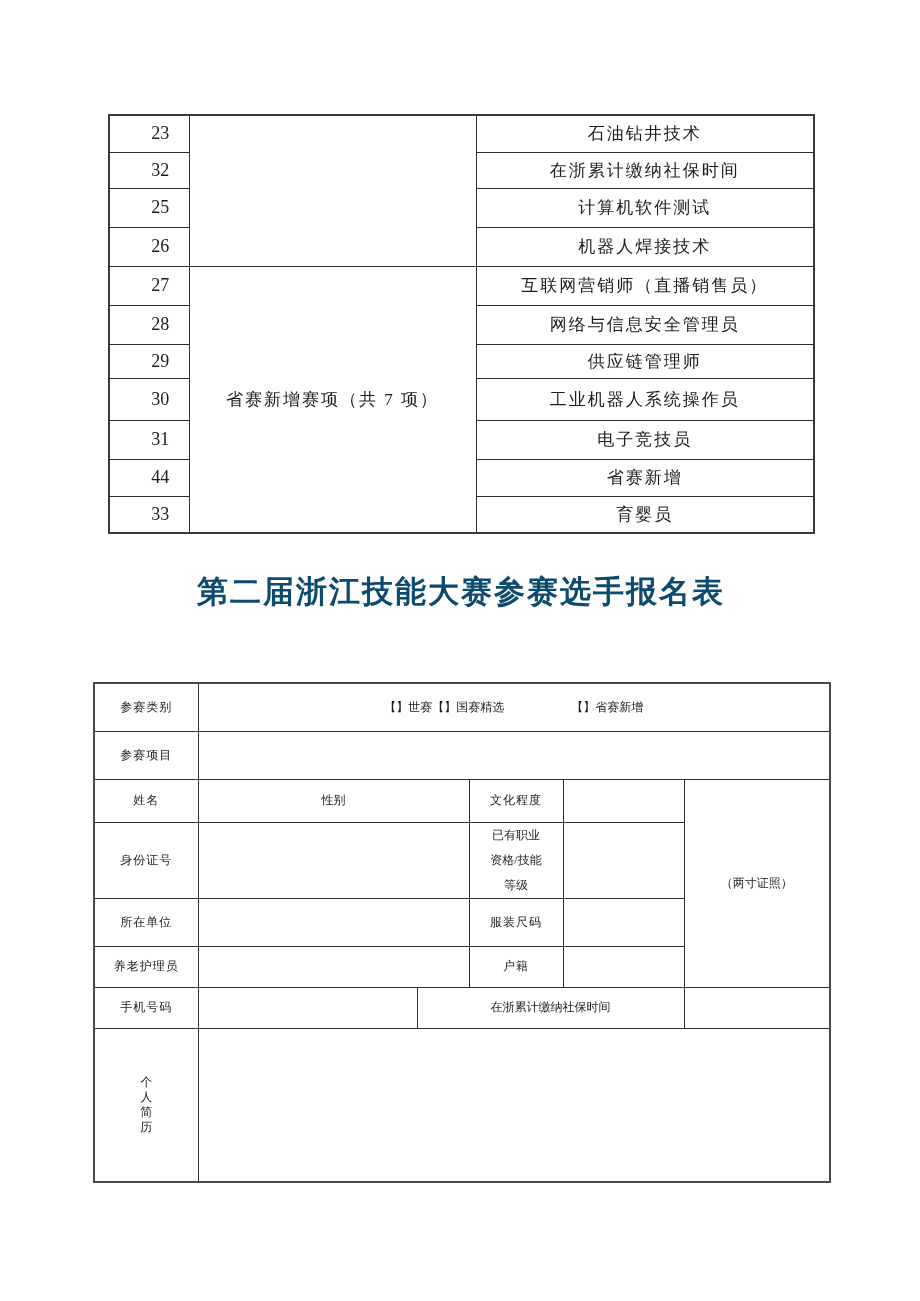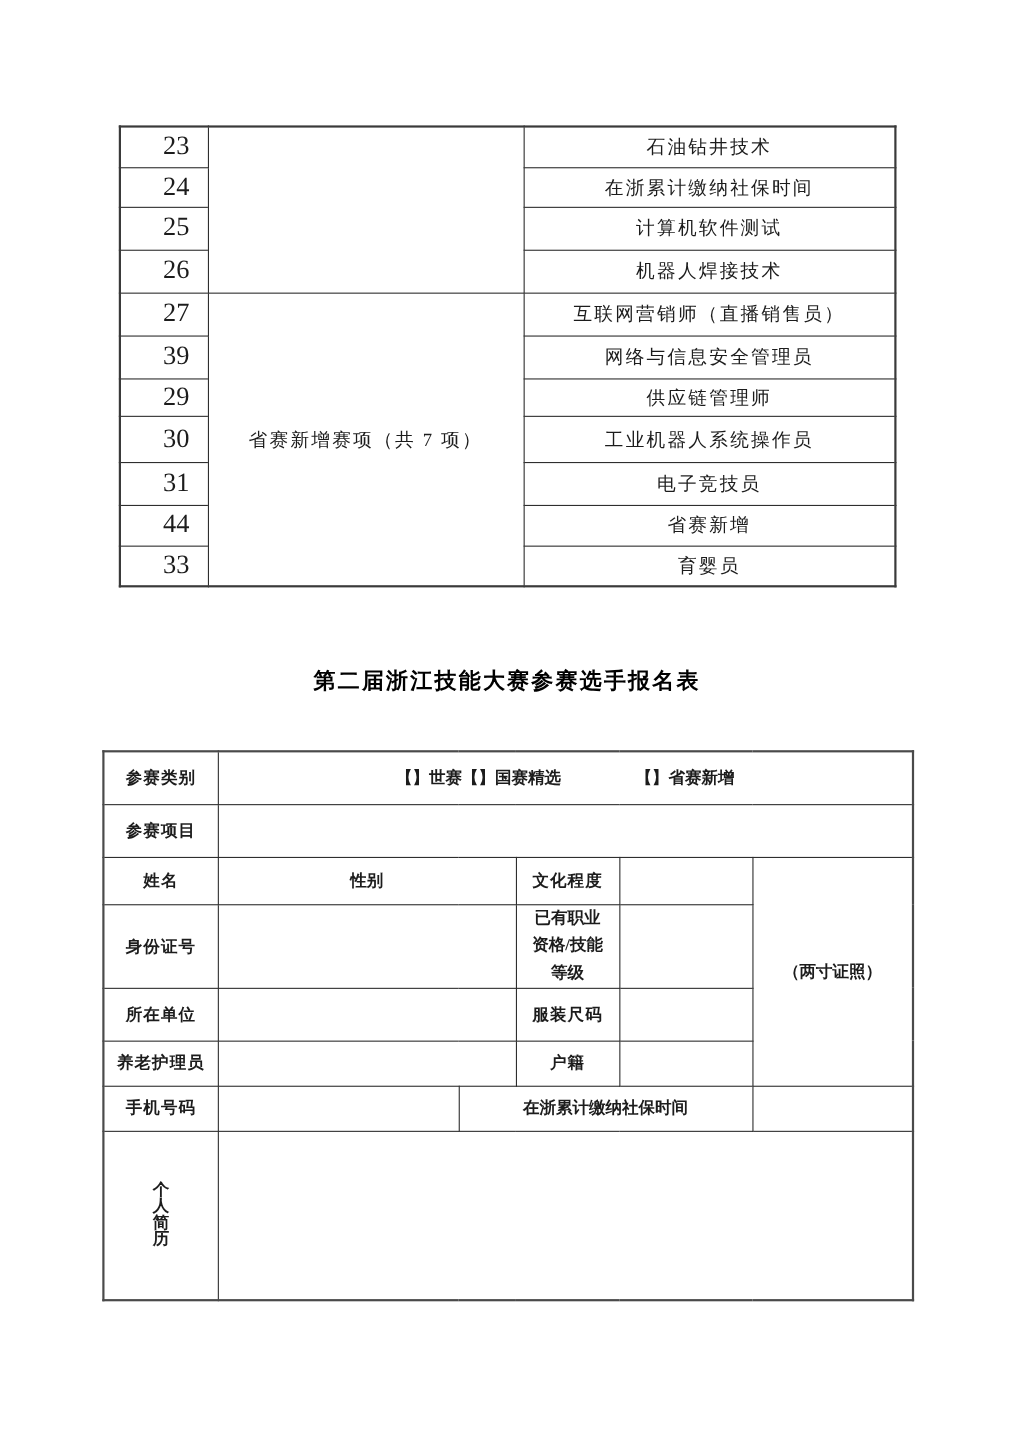--- a/index.html
+++ b/index.html
@@ -6,31 +6,31 @@
   body{
     width:920px;height:1301px;background:#ffffff;position:relative;
     font-family:"Liberation Serif","DejaVu Serif",serif;color:#1c1c1c;
   }
   table{border-collapse:collapse;table-layout:fixed;}
   td{border:1px solid #2e2e2e;text-align:center;vertical-align:middle;
      padding:0 2px;overflow:hidden;}
   
   .table1{position:absolute;left:108px;top:114px;width:705px;border:2px solid #3a3a3a;}
   .table1 td{font-size:17px;letter-spacing:2px;}
-  .table1 td.num{font-size:24px;letter-spacing:0;padding-left:24px;}
+  .table1 td.num{font-size:18px;letter-spacing:0;padding-left:24px;}
   
   .title{
-    position:absolute;left:93px;top:599px;width:736px;text-align:center;
+    position:absolute;left:93px;top:572px;width:736px;text-align:center;
     font-family:"Liberation Sans","DejaVu Sans",sans-serif;
-    font-weight:bold;font-size:20px;letter-spacing:2px;color:#000000;
+    font-weight:bold;font-size:31px;letter-spacing:2px;color:#0c4a6e;
     line-height:40px;white-space:nowrap;
   }
   
   .table2{position:absolute;left:93px;top:682px;width:736px;border:2px solid #4a4a4a;}
-  .table2 td{font-size:15px;font-weight:bold;}
+  .table2 td{font-size:12px;}
   .table2 .lbl{letter-spacing:1px;}
   .qual{white-space:pre-line;line-height:25px;margin-left:48px;}
   .photo{font-size:15px;}
   .vert{white-space:pre-line;font-size:14px;line-height:15px;}
   .opts{white-space:nowrap;}
   .opt2{display:inline-block;margin-left:64px;}
 </style>
 </head>
 <body>
 
@@ -40,38 +40,38 @@
       <col style="width:287px">
       <col style="width:338px">
     </colgroup>
   <tbody>
       <tr style="height:37px">
     <td class="num">23</td>
     <td rowspan="4"></td>
     <td>石油钻井技术</td>
   </tr>
   <tr style="height:36px">
-    <td class="num">24</td>
+    <td class="num">32</td>
     <td>在浙累计缴纳社保时间</td>
   </tr>
   <tr style="height:39px">
     <td class="num">25</td>
     <td>计算机软件测试</td>
   </tr>
   <tr style="height:39px">
     <td class="num">26</td>
     <td>机器人焊接技术</td>
   </tr>
   <tr style="height:39px">
     <td class="num">27</td>
     <td rowspan="7">省赛新增赛项（共 7 项）</td>
     <td>互联网营销师（直播销售员）</td>
   </tr>
   <tr style="height:39px">
-    <td class="num">39</td>
+    <td class="num">28</td>
     <td>网络与信息安全管理员</td>
   </tr>
   <tr style="height:34px">
     <td class="num">29</td>
     <td>供应链管理师</td>
   </tr>
   <tr style="height:42px">
     <td class="num">30</td>
     <td>工业机器人系统操作员</td>
   </tr>

